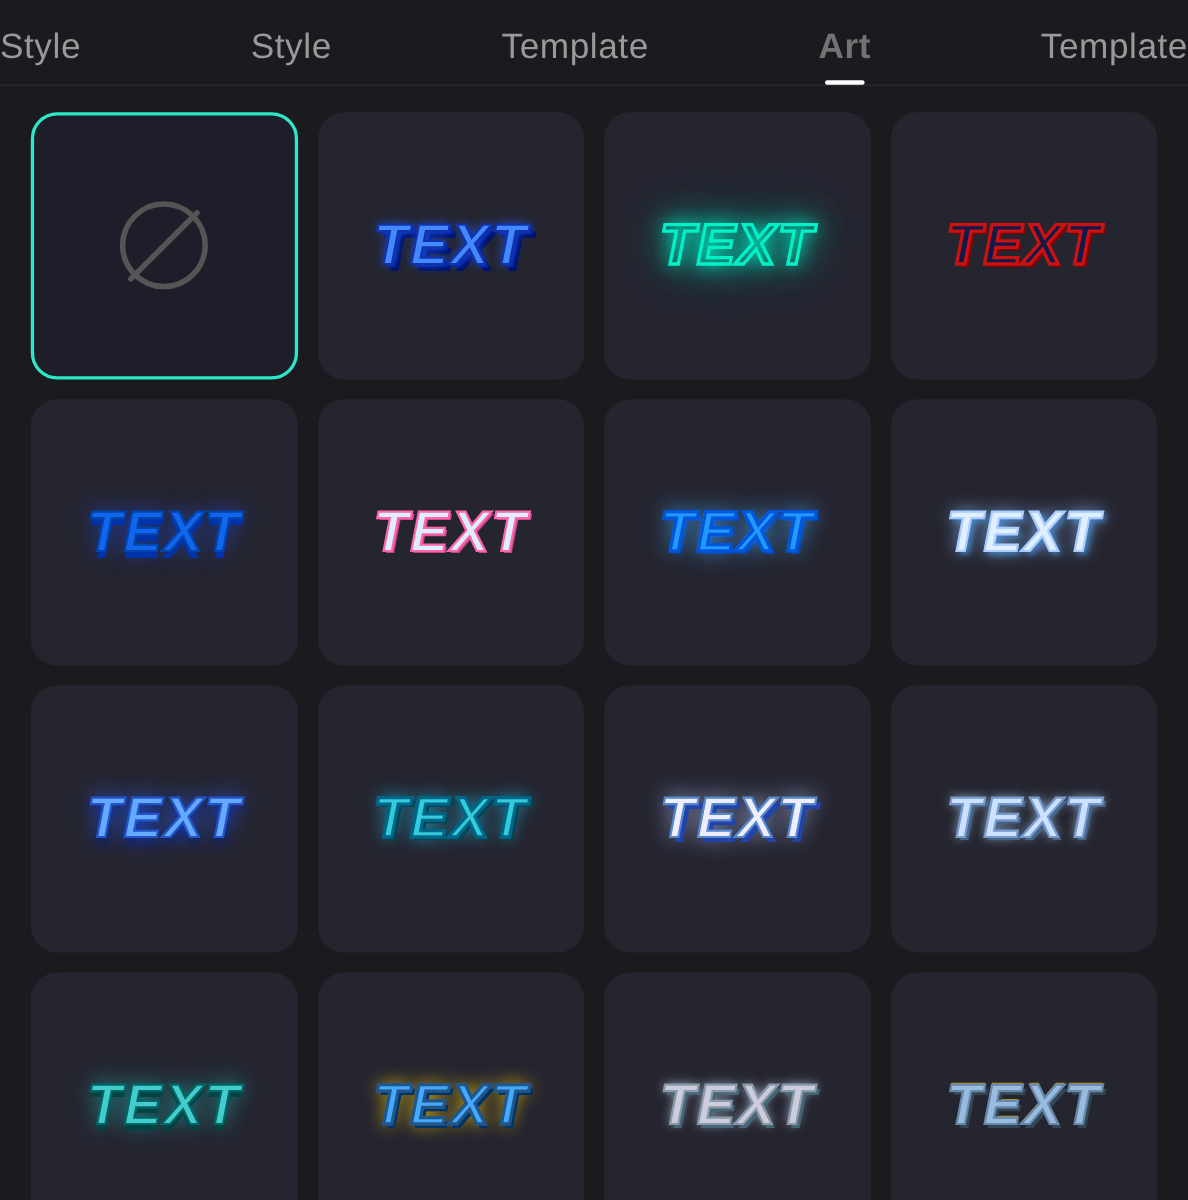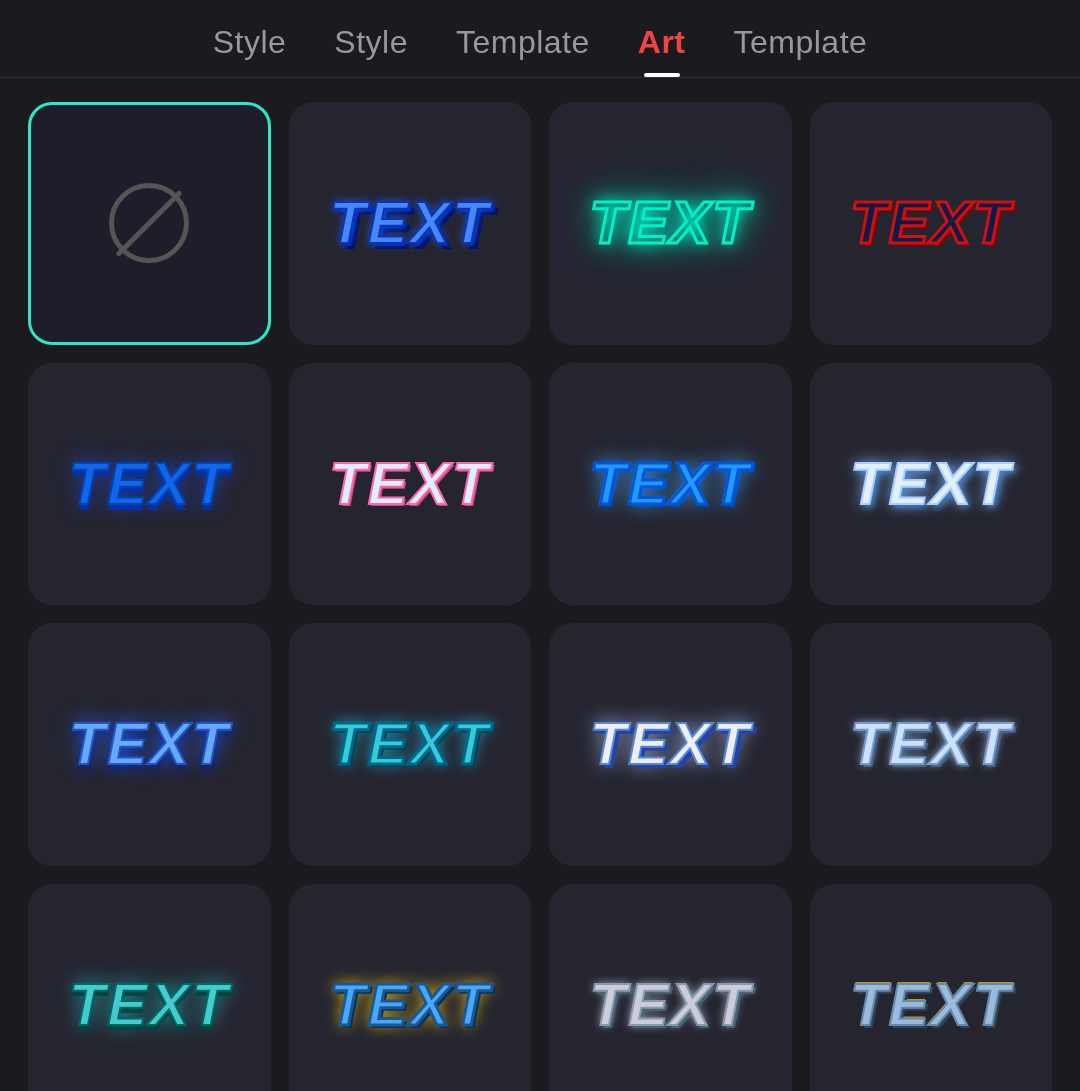--- a/index.html
+++ b/index.html
@@ -9,39 +9,39 @@
       width: 1080px;
       min-height: 1091px;
       font-family: -apple-system, BlinkMacSystemFont, 'Segoe UI', sans-serif;
       overflow-x: hidden;
     }
 
     
     .top-nav {
       display: flex;
       align-items: center;
-      justify-content: center;
+      justify-content: space-between;
       gap: 48px;
       padding: 24px 0 0 0;
       background: #1a1a1f;
       border-bottom: 1px solid #2e2e36;
     }
 
     .nav-tab {
       font-size: 32px;
       font-weight: 400;
       color: #999;
       padding-bottom: 16px;
       cursor: pointer;
       position: relative;
       letter-spacing: 0.5px;
     }
 
     .nav-tab.active {
-      color: #ef4444;
+      color: #737373;
       font-weight: 600;
     }
 
     .nav-tab.active::after {
       content: '';
       position: absolute;
       bottom: 0;
       left: 50%;
       transform: translateX(-50%);
       width: 36px;
@@ -92,21 +92,21 @@
       position: absolute;
       width: 90px;
       height: 5px;
       background: #555;
       transform: rotate(-45deg);
       border-radius: 3px;
     }
 
     
     .text-label {
-      font-size: 60px;
+      font-size: 52px;
       font-weight: 900;
       letter-spacing: 2px;
       user-select: none;
       line-height: 1;
     }
 
     
     .style-blue-3d {
       color: #4488ff;
       -webkit-text-stroke: 2px #1133aa;

